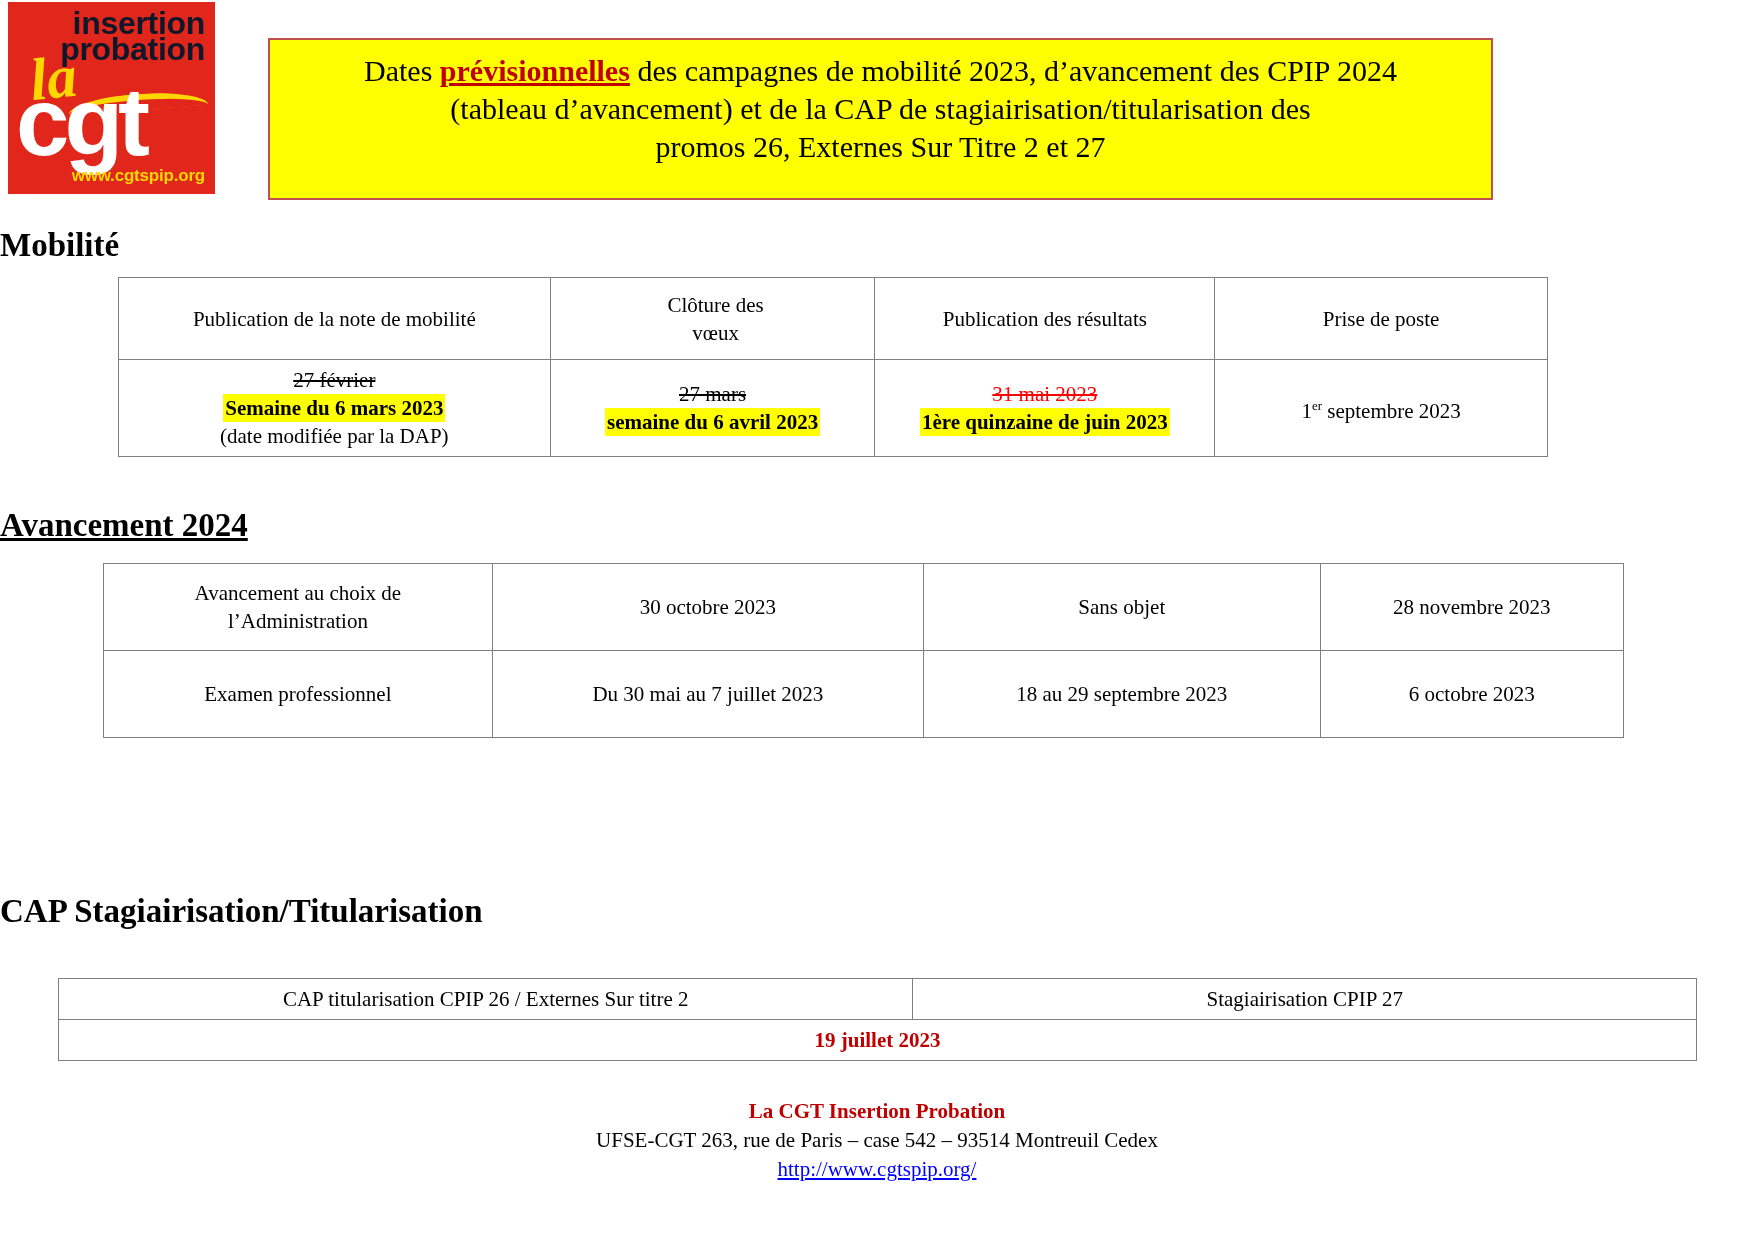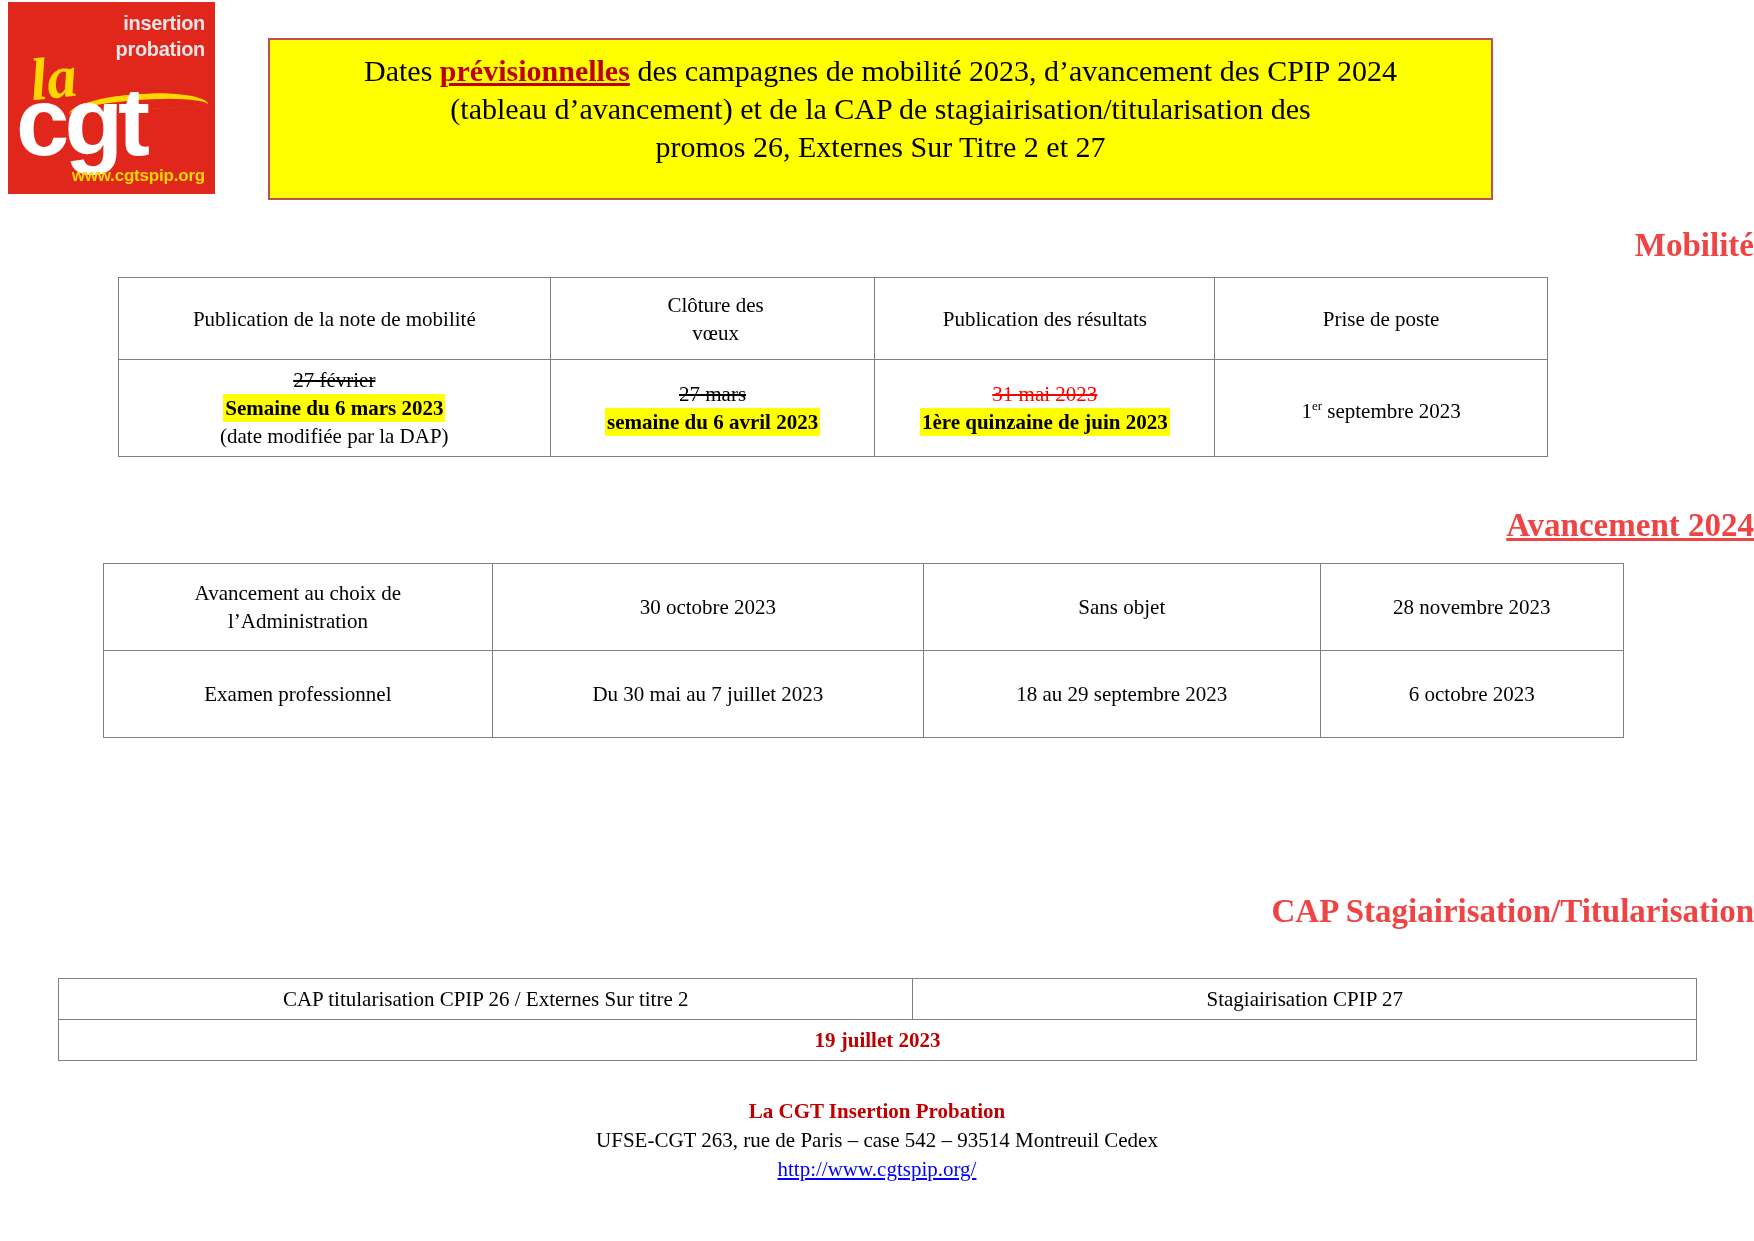--- a/index.html
+++ b/index.html
@@ -20,24 +20,24 @@
   .logo {
     position: absolute;
     left: 8px; top: 2px;
     width: 207px; height: 192px;
     background: #e1261c;
     overflow: hidden;
   }
   .logo-insertion {
     position: absolute;
     right: 10px; top: 8px;
-    color: #e5e5e5;
+    color: #0f172a;
     font-family: "Liberation Sans", sans-serif;
     font-weight: bold;
-    font-size: 20px;
+    font-size: 32px;
     line-height: 26px;
     text-align: right;
     letter-spacing: -0.3px;
   }
   .logo-la {
     position: absolute;
     left: 22px; top: 48px;
     color: #ffd700;
     font-family: "Liberation Serif", serif;
     font-style: italic;
@@ -89,22 +89,22 @@
   .title-banner .hl {
     color: #c00000;
     font-weight: bold;
     text-decoration: underline;
   }
 
   
   .section-heading {
     position: absolute;
     width: 100%;
-    text-align: right;
-    color: #ef4444;
+    text-align: left;
+    color: #000000;
     font-weight: bold;
     font-size: 33px;
   }
   .section-heading.underline { text-decoration: underline; }
 
   
   table {
     position: absolute;
     border-collapse: collapse;
     font-size: 21px;

